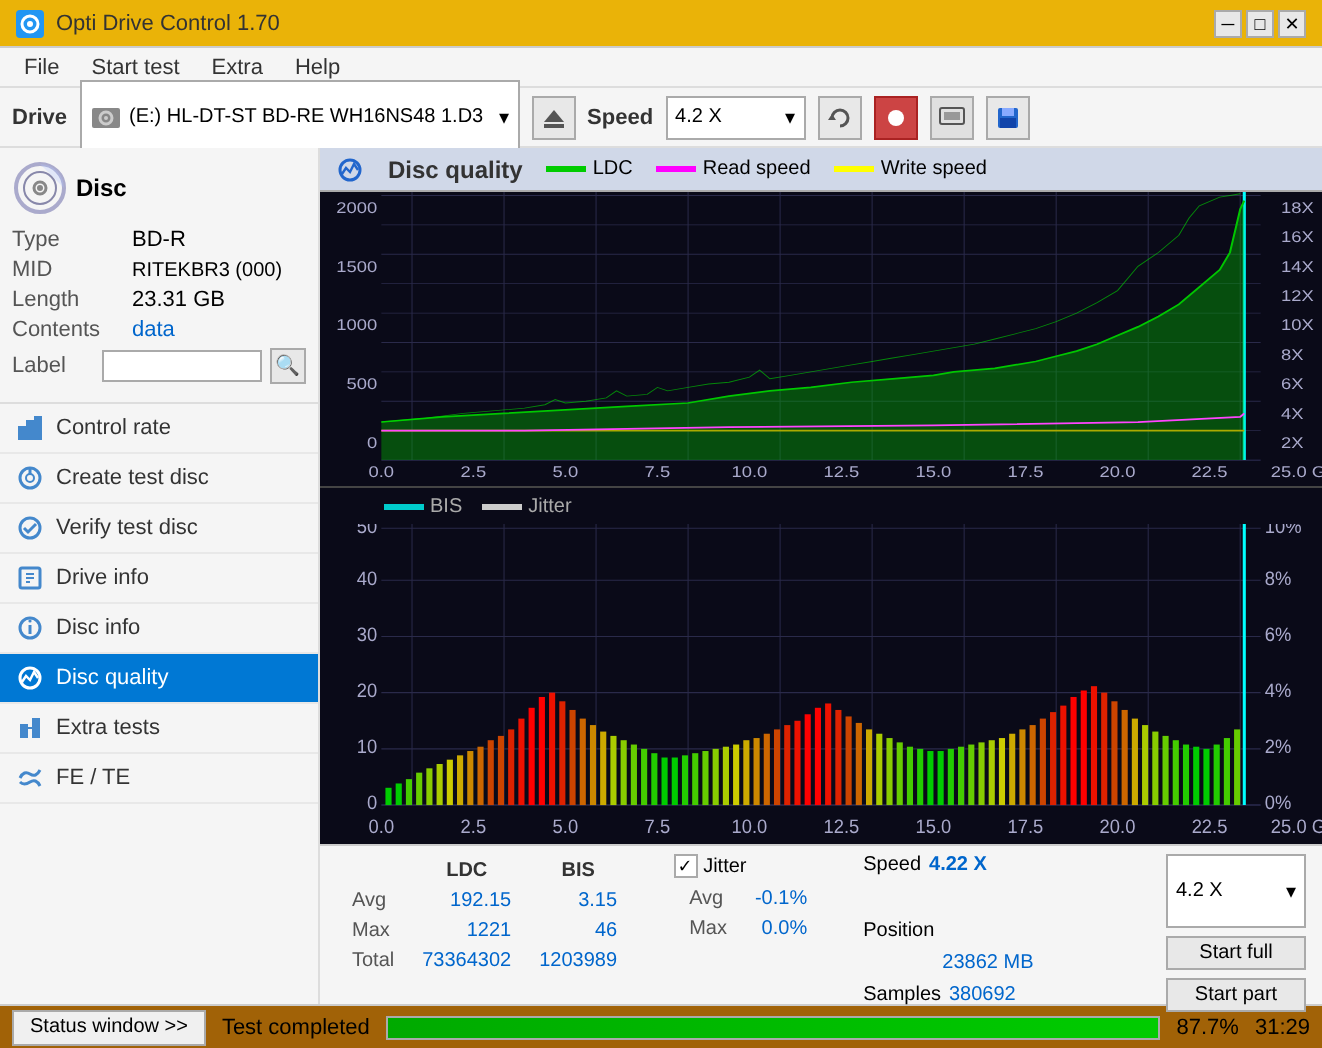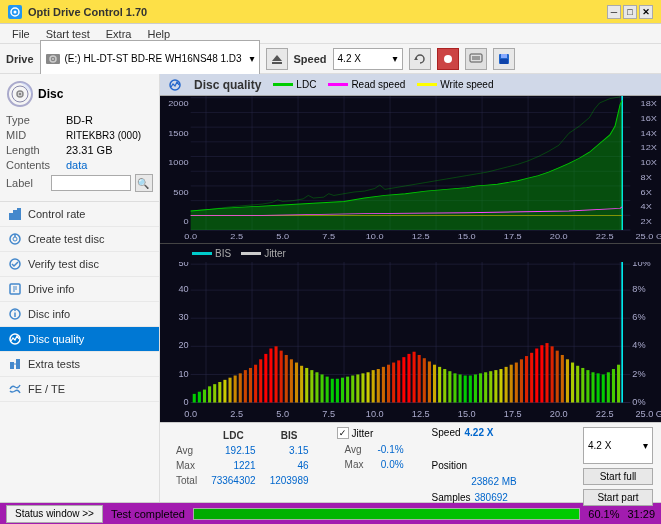--- a/index.html
+++ b/index.html
@@ -1,27 +1,26 @@
 <!DOCTYPE html>
 <html><head>
   <meta charset="utf-8">
   <style>
     * { margin: 0; padding: 0; box-sizing: border-box; }
     body { width: 661px; height: 524px; background: #f0f0f0; font-family: 'Segoe UI', Tahoma, sans-serif; font-size: 11px; overflow: hidden; }
     
     
     .title-bar {
-      background: #fde047;
+      background: #eab308;
       display: flex;
       align-items: center;
       justify-content: space-between;
       padding: 4px 8px;
       border-bottom: 1px solid #ccc;
       height: 24px;
-      font-weight: bold;
     }
     .title-bar-left { display: flex; align-items: center; gap: 6px; }
     .title-icon { width: 14px; height: 14px; background: #2196F3; border-radius: 2px; display: flex; align-items: center; justify-content: center; }
     .title-text { font-size: 11px; color: #333; }
     .title-controls { display: flex; gap: 2px; }
     .title-btn { width: 14px; height: 14px; border: 1px solid #aaa; background: #e8e8e8; cursor: pointer; display: flex; align-items: center; justify-content: center; font-size: 9px; }
     
     
     .menu-bar {
       background: #f5f5f5;
@@ -128,21 +127,21 @@
       border-top: 1px solid #ccc;
       padding: 4px 8px;
       display: flex;
       gap: 20px;
       align-items: flex-start;
       height: 80px;
     }
     
     
     .status-bar {
-      background: #a21caf;
+      background: #a16207;
       border-top: 1px solid #ccc;
       display: flex;
       align-items: center;
       height: 22px;
       padding: 2px 6px;
       gap: 8px;
     }
     .status-btn {
       background: #f0f0f0;
       border: 1px solid #aaa;
@@ -686,15 +685,15 @@
     </div>
   </div>
 </div>
 
 <div class="status-bar">
   <button class="status-btn">Status window &gt;&gt;</button>
   <span>Test completed</span>
   <div class="progress-bar-container">
     <div class="progress-bar-fill" style="width:100%;"></div>
   </div>
-  <span>60.1%</span>
+  <span>87.7%</span>
   <span>31:29</span>
 </div>
 
 </body></html>

